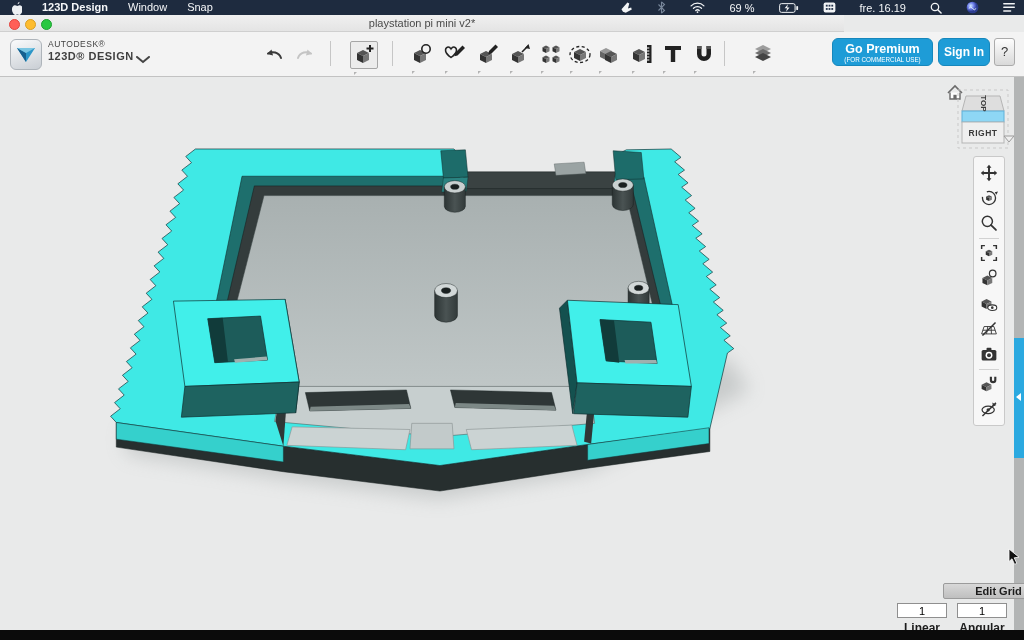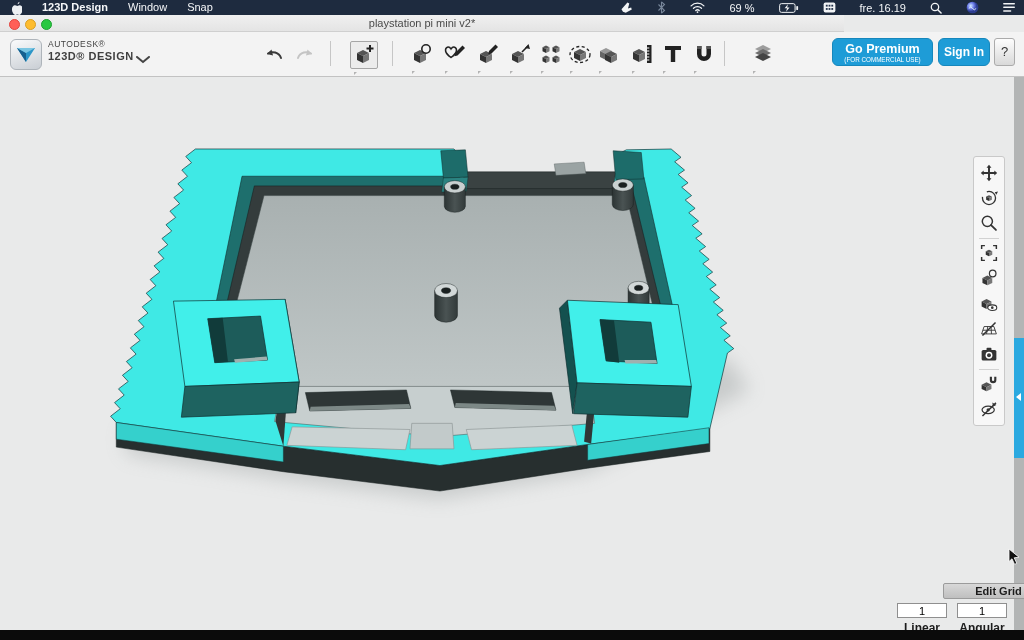--- a/index.html
+++ b/index.html
@@ -415,20 +415,38 @@
       <g stroke="#0F3032" stroke-width="0.8" stroke-linejoin="round">
         <path fill="#14514F" d="M575,331 L586,425 L581,460 L566,340 Z"></path>
         <path fill="#41EFEA" d="M575,331 L701,336 L716,429 L586,425 Z"></path>
         <path fill="#1E6360" d="M586,425 L716,429 L712,464 L582,460 Z"></path>
         <path fill="#1D5C5A" d="M612,353 L670,356 L677,403 L619,400 Z"></path>
         <path fill="#113B3A" stroke="none" d="M612,353 L628,354 L634,402 L619,400 Z"></path>
         <path fill="#9FB0AE" stroke="none" d="M640,399 L676,399 L677,403 L641,403 Z"></path>
       </g>
     </svg>
 
+    <div id="viewcube">
+      <svg width="80" height="72" viewBox="0 0 80 72">
+        <g>
+          <path d="M8,13 L15,6 L22,13" fill="none" stroke="#6A6A6A" stroke-width="1.6"></path>
+          <path d="M10,12.5 V19 h10 V12.5" fill="#FDFDFD" stroke="#6A6A6A" stroke-width="1.4"></path>
+          <rect x="13.4" y="14.8" width="3.2" height="4.2" fill="#6A6A6A"></rect>
+        </g>
+        <rect x="18" y="10" width="50" height="58" fill="none" stroke="#C9C9C9" stroke-width="1" stroke-dasharray="3,3"></rect>
+        <path d="M26,16 L60,16 L64,31 L22,31 Z" fill="#DEDEDE" stroke="#B5B5B5" stroke-width="1"></path>
+        <rect x="22" y="31" width="42" height="11" fill="#8ED7F5" stroke="#5FB0D8" stroke-width="1"></rect>
+        <rect x="22" y="42" width="42" height="21" fill="#EFEFEF" stroke="#B5B5B5" stroke-width="1"></rect>
+        <text transform="rotate(90 43 23.5)" x="43" y="26" text-anchor="middle" font-size="8" font-weight="bold" fill="#3A3A3A" font-family="Liberation Sans, sans-serif">TOP</text>
+        <text x="43" y="56" text-anchor="middle" font-size="8.5" font-weight="bold" letter-spacing="0.5" fill="#3A3A3A" font-family="Liberation Sans, sans-serif">RIGHT</text>
+        <g>
+          <path d="M64,56 h10 l-5,6 z" fill="#EFEFEF" stroke="#9B9B9B" stroke-width="1"></path>
+        </g>
+      </svg>
+    </div>
 
     <div id="rightbar">
       <span class="rb-btn">
         <svg width="18" height="18" viewBox="0 0 22 22">
             <path fill="#333" d="M11,1 L14,4.5 H12.2 V9.8 H17.5 V8 L21,11 L17.5,14 V12.2 H12.2 V17.5 H14 L11,21 L8,17.5 H9.8 V12.2 H4.5 V14 L1,11 L4.5,8 V9.8 H9.8 V4.5 H8 Z"></path>
           </svg>
       </span>
       <span class="rb-btn">
         <svg width="18" height="18" viewBox="0 0 22 22">
             <circle cx="11" cy="11" r="8" fill="none" stroke="#333" stroke-width="1.6" stroke-dasharray="26,8"></circle>

